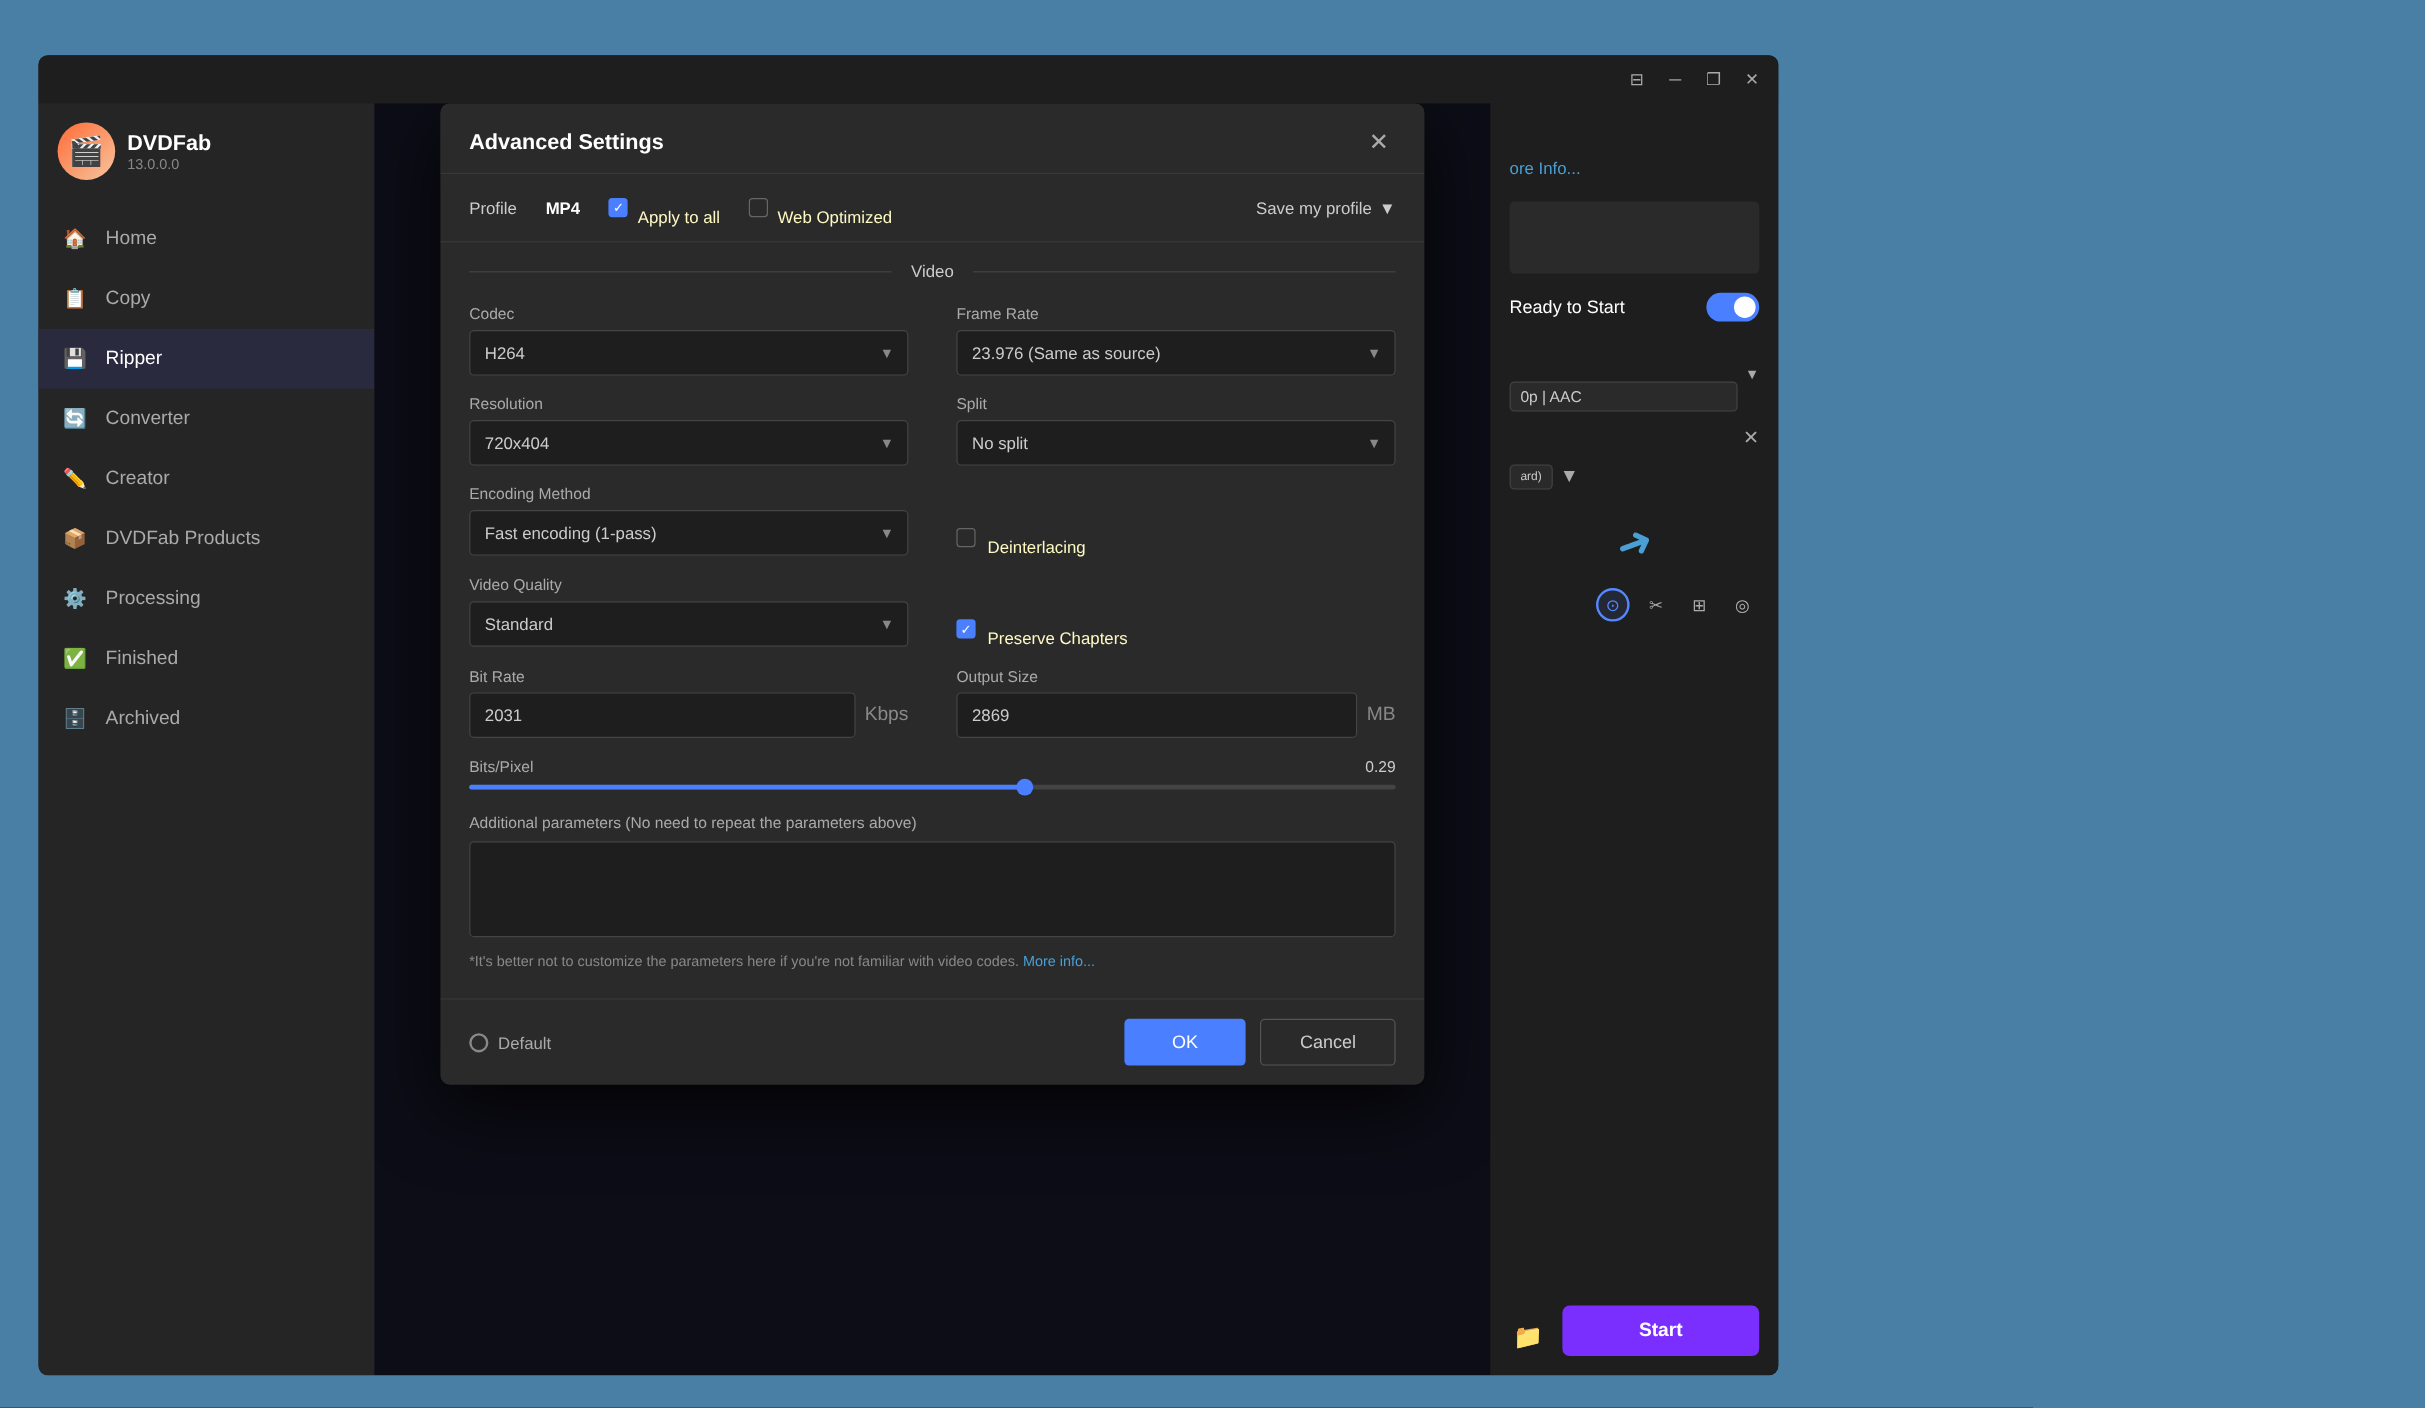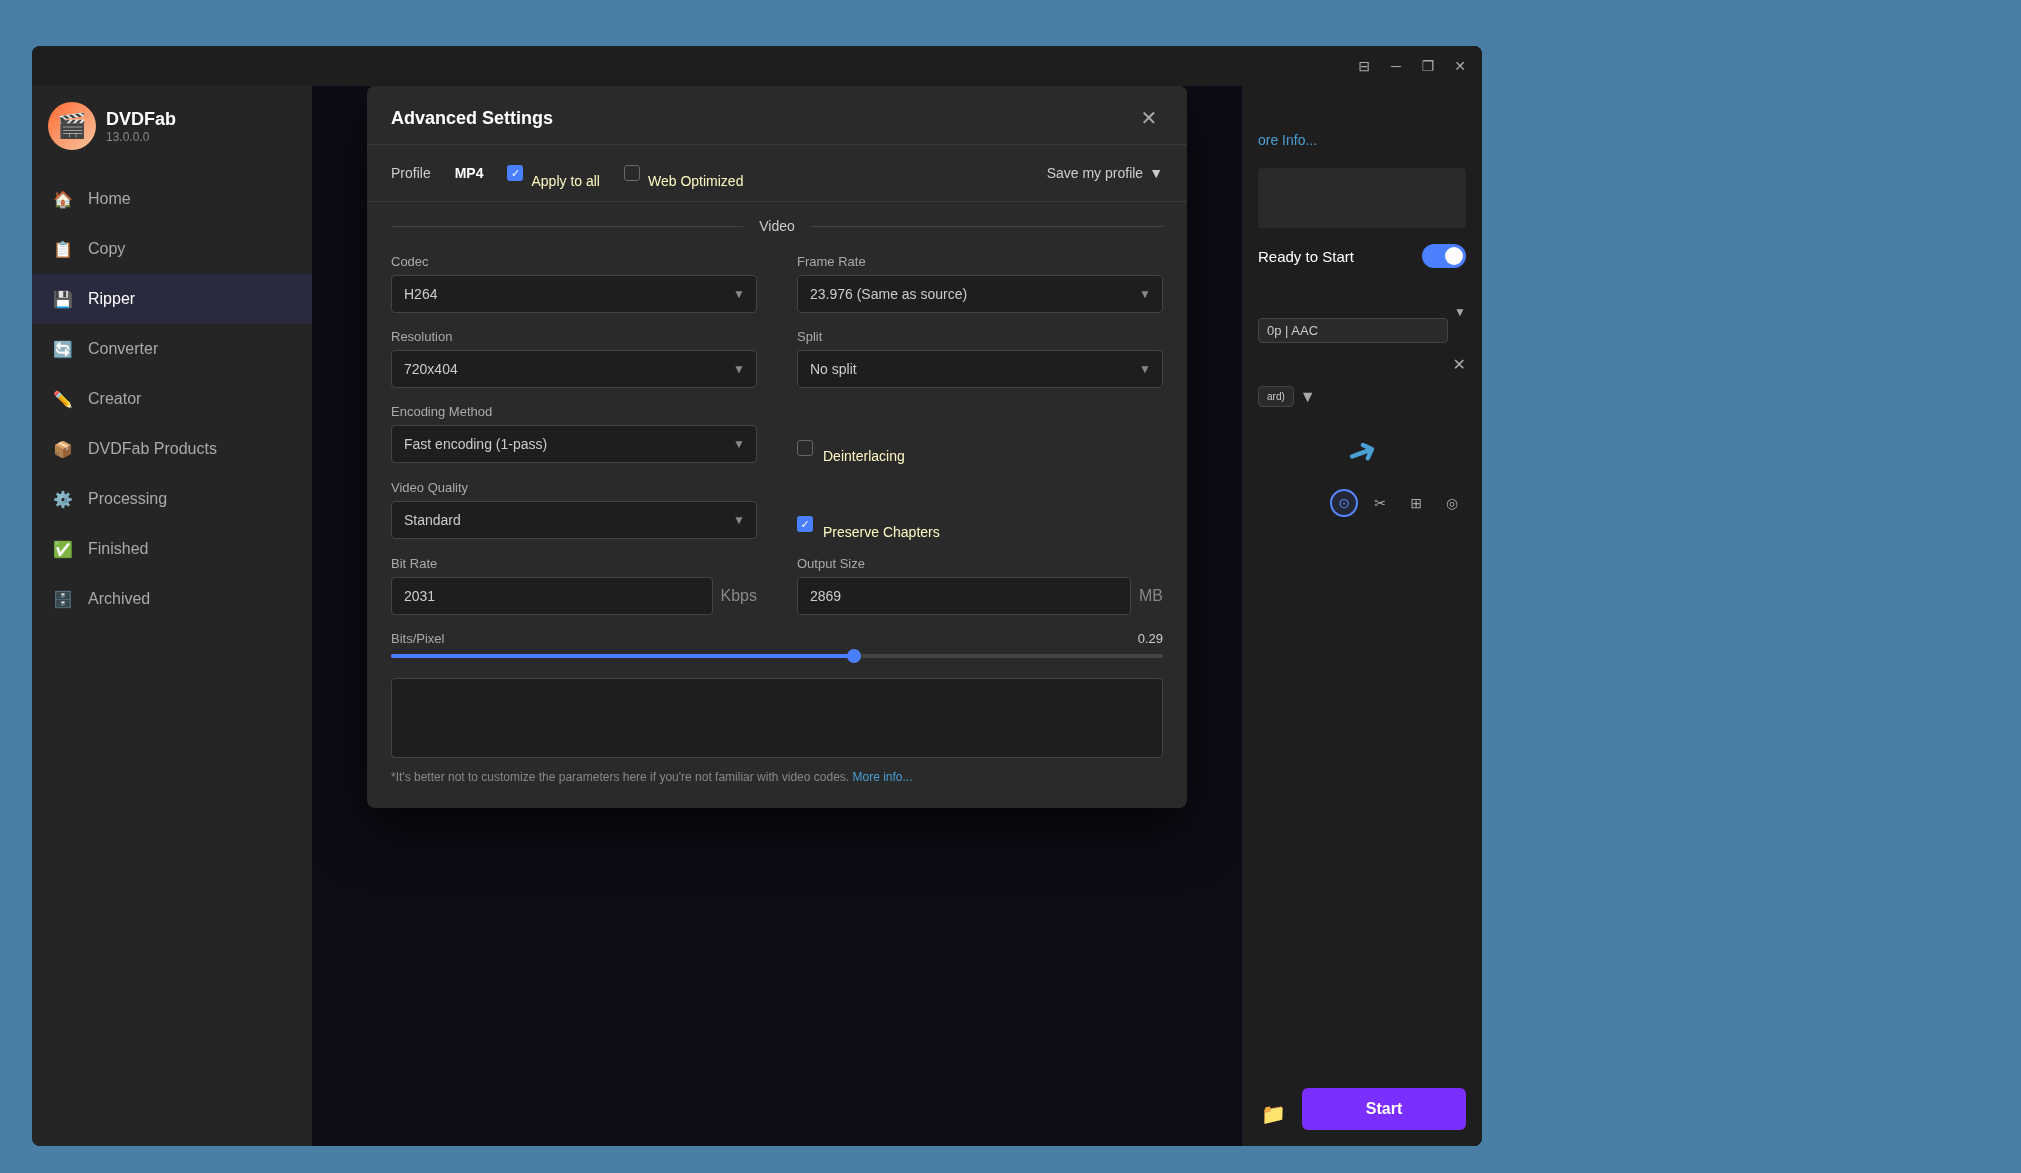--- a/index.html
+++ b/index.html
@@ -841,28 +841,39 @@
                 <span class="bpp-label">Bits/Pixel</span>
                 <span class="bpp-value">0.29</span>
               </div>
               <div class="slider-track">
                 <div class="slider-fill" style="width: 60%"></div>
                 <div class="slider-thumb" style="left: calc(60% - 7px)"></div>
               </div>
             </div>
 
             <div class="additional-params">
+              <div class="additional-label">Additional parameters (No need to repeat the parameters above)</div>
               <textarea class="additional-textarea" style=""></textarea>
               <div class="warning-text">
                 <span>*It's better not to customize the parameters here if you're not familiar with video codes.</span>
                 <a class="warning-link">More info...</a>
               </div>
             </div>
           </div>
 
+          <div class="dialog-footer">
+            <button class="default-btn">
+              <div class="radio-icon"></div>
+              <span>Default</span>
+            </button>
+            <div class="footer-btns">
+              <button class="ok-btn">OK</button>
+              <button class="cancel-btn">Cancel</button>
+            </div>
+          </div>
         </div>
       </div>
     </div>
 
     <div class="right-panel">
       <a class="more-info-link">
         <span>ore Info...</span>
       </a>
 
       <div class="preview-box"></div>

